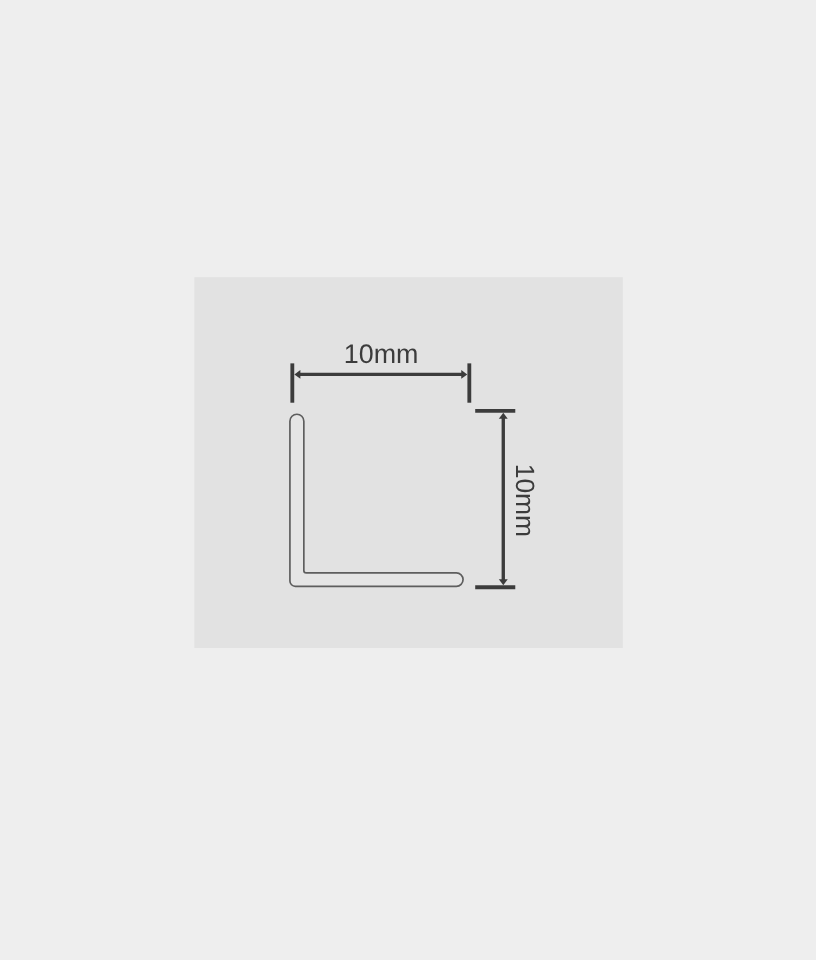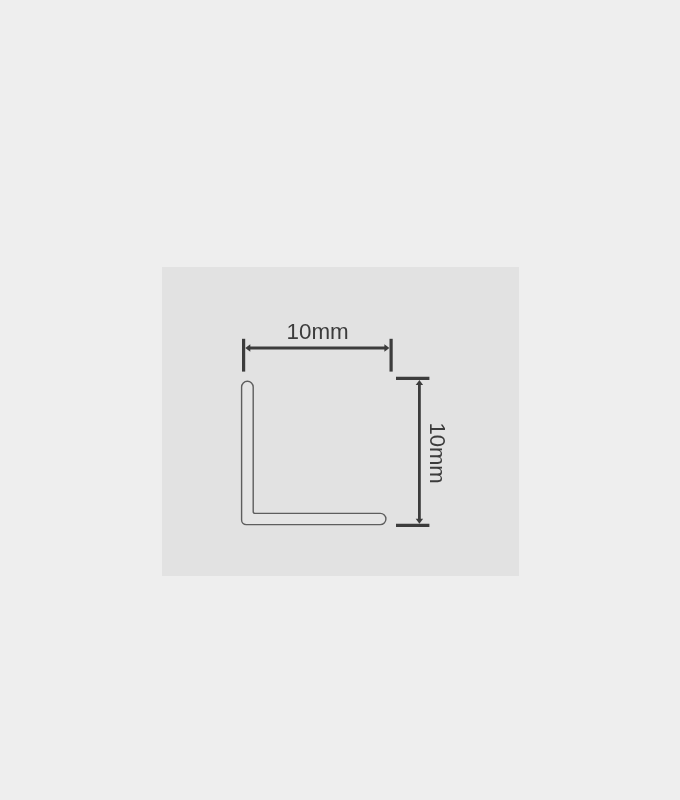--- a/index.html
+++ b/index.html
@@ -1,16 +1,16 @@
 <!DOCTYPE html>
 <html><head>
 <meta charset="utf-8">
 <style>
   html,body{margin:0;padding:0;width:680px;height:800px;background:#eeeeee;overflow:hidden;}
-  .page{position:relative;width:680px;height:760px;font-family:"Liberation Sans",sans-serif;margin-top:36px;}
+  .page{position:relative;width:680px;height:760px;font-family:"Liberation Sans",sans-serif;}
 </style>
 </head>
 <body>
 <div class="page">
 
 <div style="position:absolute;left:162px;top:231px;width:357px;height:309px;background:#e2e2e2;"></div>
 
 <svg width="680" height="800" viewBox="0 0 680 800" style="position:absolute;left:0;top:0;" xmlns="http://www.w3.org/2000/svg">
 
   <path d="M 241.6 351 A 5.8 5.8 0 0 1 253.2 351 L 253.2 475.4 Q 253.2 477.4 255.2 477.4 L 380.3 477.4 A 5.6 5.6 0 0 1 380.3 488.6 L 246.1 488.6 A 4.5 4.5 0 0 1 241.6 484.1 Z" fill="#e5e5e5" stroke="#5e5e5e" stroke-width="1.4"></path>

